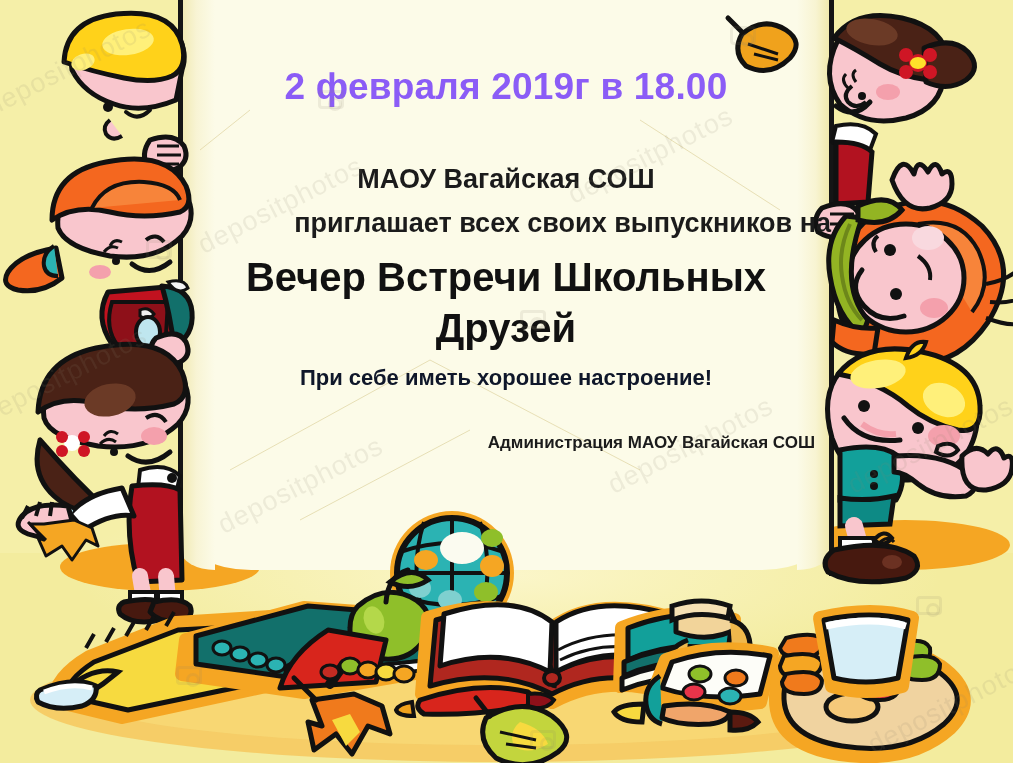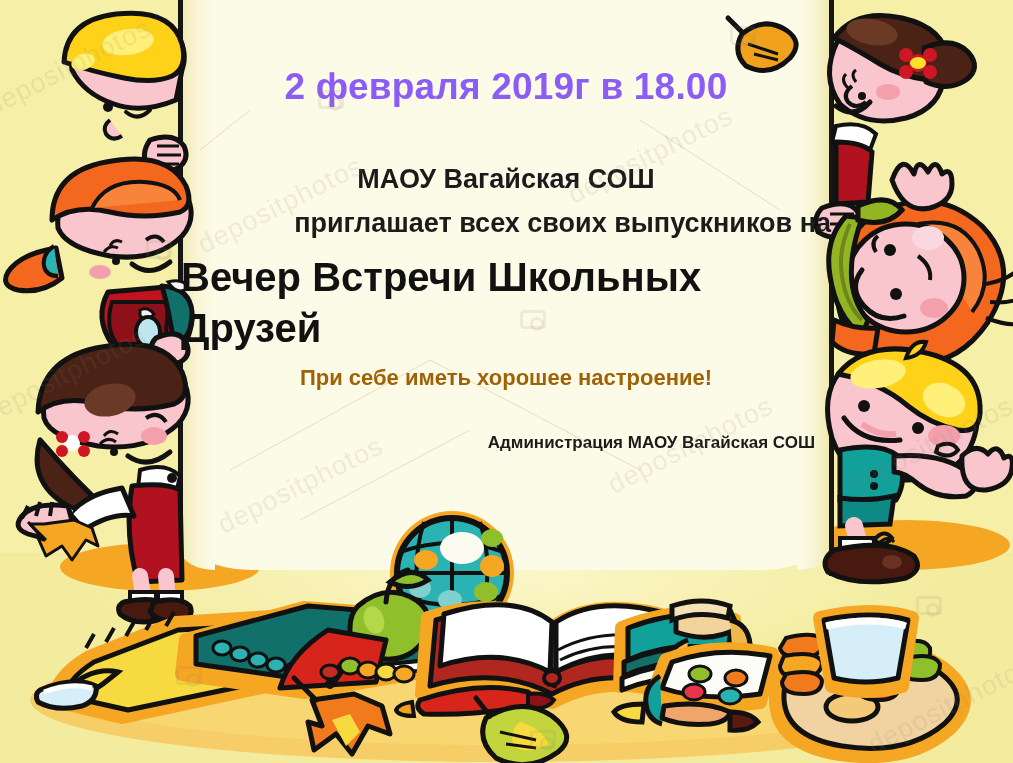--- a/index.html
+++ b/index.html
@@ -72,26 +72,26 @@
   .t-l1{
     position:absolute; left:0; width:650px; top:164px;
     text-align:center; font-weight:bold; font-size:27px; color:#1b1b1b;
   }
   .t-l2{
     position:absolute; left:0; width:650px; top:208px;
     text-align:right; font-weight:bold; font-size:27px; color:#1b1b1b;
   }
   .t-big{
     position:absolute; left:0; width:650px; top:252px;
-    text-align:left; font-weight:bold; font-size:40px; color:#111;
+    text-align:center; font-weight:bold; font-size:40px; color:#111;
     line-height:51px;
   }
   .t-sub{
     position:absolute; left:0; width:650px; top:365px;
-    text-align:center; font-weight:bold; font-size:22px; color:#a16207;
+    text-align:center; font-weight:bold; font-size:22px; color:#0f172a;
   }
   .t-sign{
     position:absolute; left:6px; width:650px; top:433px;
     text-align:right; padding-right:22px;
     font-weight:bold; font-size:17px; color:#1b1b1b;
   }
 
   
   .art{ position:absolute; inset:0; pointer-events:none; }
   svg{ display:block; }

